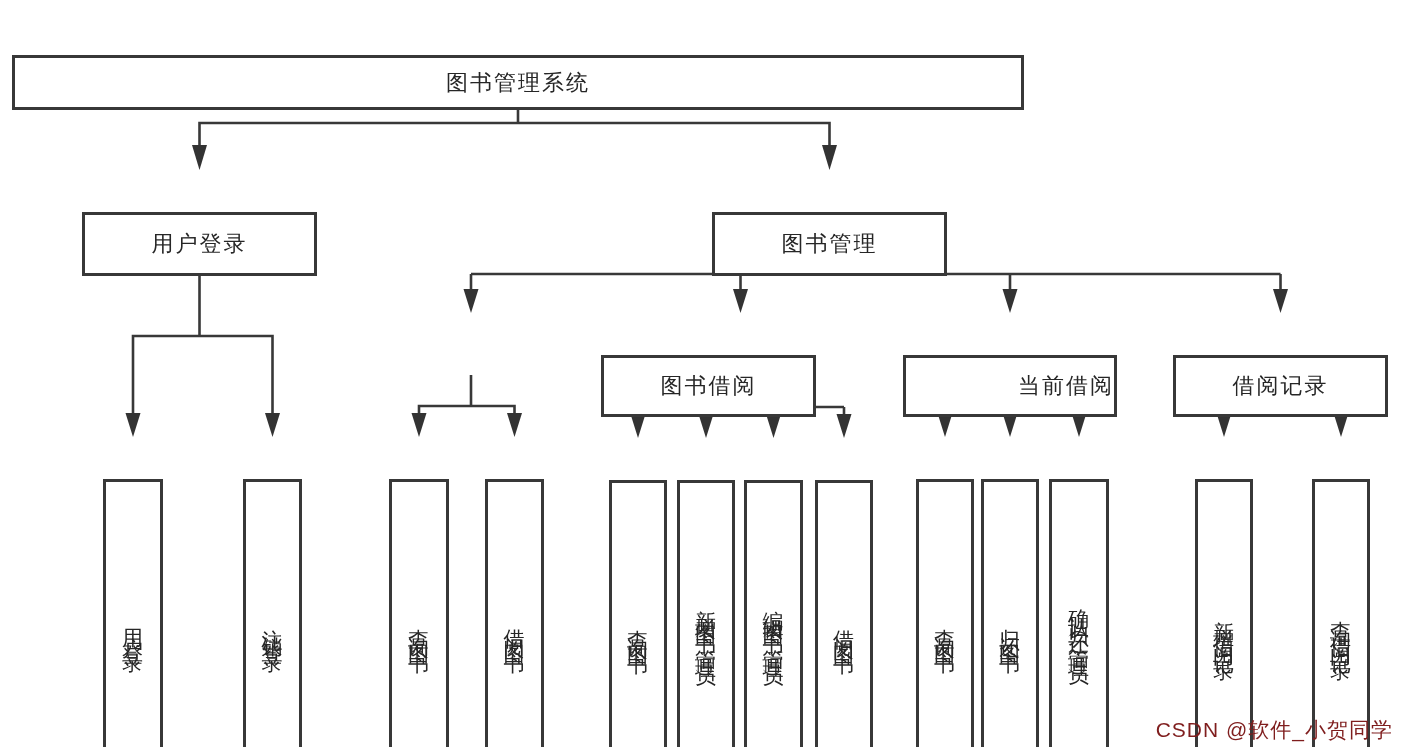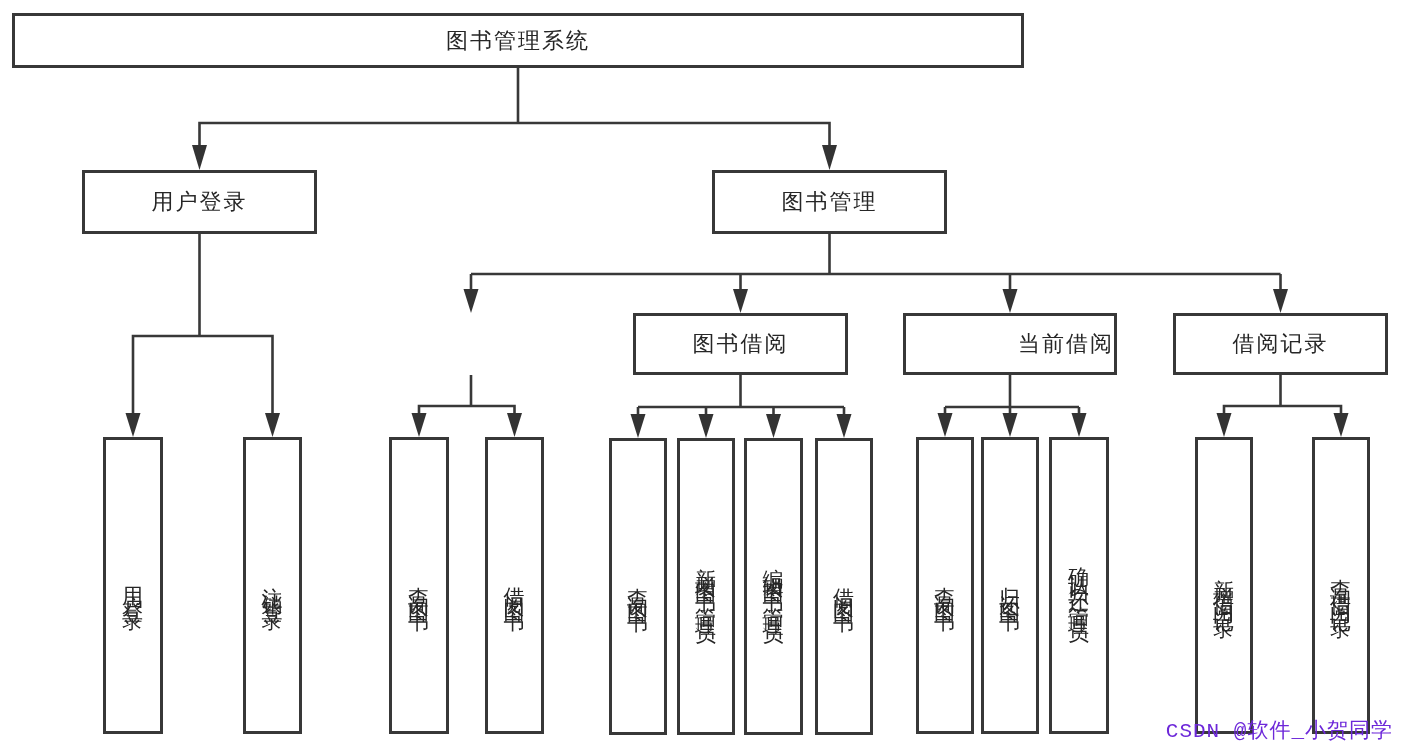--- a/index.html
+++ b/index.html
@@ -25,44 +25,44 @@
   .box {
     position: absolute;
     box-sizing: border-box;
     background: #ffffff;
     border: 3px solid #383838;
     display: flex;
     align-items: center;
     justify-content: center;
     color: #262626;
     z-index: 2;
+    margin-top: 42px;
   }
   .box .lbl {
     font-size: 22px;
     letter-spacing: 2px;
     white-space: nowrap;
   }
   .box.leaf .lbl {
     writing-mode: vertical-rl;
     text-orientation: mixed;
     font-size: 21px;
     letter-spacing: 8px;
     white-space: normal;
     line-height: 1;
   }
   .watermark {
     position: absolute;
     right: 12px;
     bottom: 3px;
     font-size: 21px;
-    color: #6d28d9;
+    color: #7f1d1d;
     letter-spacing: 1px;
     z-index: 5;
     white-space: nowrap;
-    font-family: Liberation Mono, monospace;
   }
 </style>
 </head>
 <body>
 
 <div class="canvas">
 
   <svg class="wires" viewBox="0 0 1405 747" xmlns="http://www.w3.org/2000/svg">
     <g stroke="#383838" stroke-width="2.6" fill="none">
       <path d="M518 68 L518 123"></path>
@@ -131,21 +131,21 @@
     <span class="lbl">图书管理系统</span>
   </div>
 
   <div class="box" style="left:82px; top:170px; width:235px; height:64px;">
     <span class="lbl">用户登录</span>
   </div>
   <div class="box" style="left:712px; top:170px; width:235px; height:64px;font-family:Liberation Serif, serif;">
     <span class="lbl">图书管理</span>
   </div>
 
-  <div class="box" style="left:633px; top:313px; width:215px; height:62px;">
+  <div class="box" style="left:601px; top:313px; width:215px; height:62px;">
     <span class="lbl">图书借阅</span>
   </div>
   <div class="box" style="left:903px; top:313px; width:214px; height:62px;justify-content:flex-end;">
     <span class="lbl">当前借阅</span>
   </div>
   <div class="box" style="left:1173px; top:313px; width:215px; height:62px;">
     <span class="lbl">借阅记录</span>
   </div>
 
   <div class="box leaf" style="left:103px; top:437px; width:60px; height:297px;">

